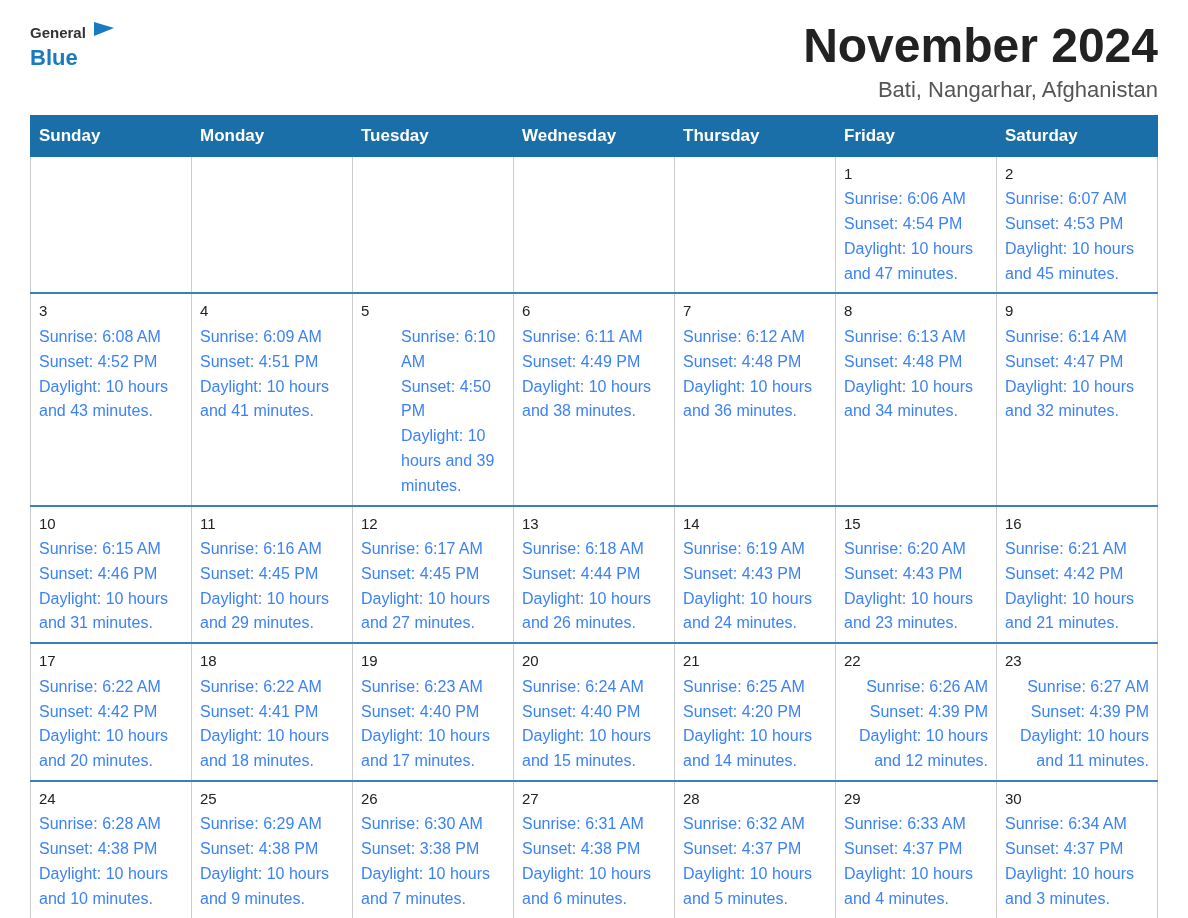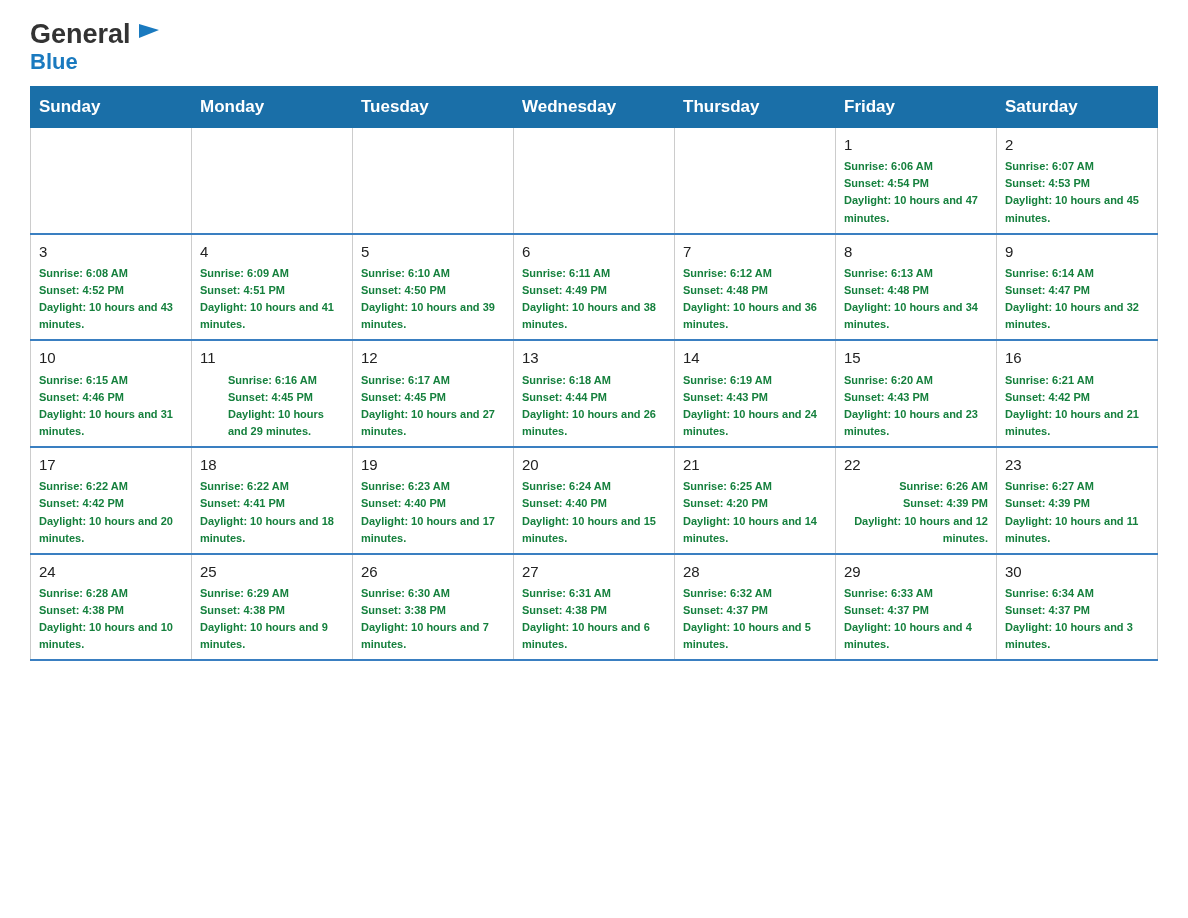--- a/index.html
+++ b/index.html
@@ -16,21 +16,21 @@
       align-items: flex-start;
       justify-content: space-between;
       margin-bottom: 10px;
     }
     .logo {
       display: flex;
       align-items: center;
       gap: 0;
     }
     .logo-text {
-      font-size: 27px;
+      font-size: 15px;
       font-weight: bold;
       color: #333;
       line-height: 1.1;
     }
     .logo-blue {
       color: #1a7abf;
       margin-top: 8px;
     }
     .logo-icon {
       width: 28px;
@@ -82,24 +82,23 @@
       color: #333;
       line-height: 1.5;
     }
     .day-num {
       font-size: 15px;
       font-weight: normal;
       color: #222;
       margin-bottom: 2px;
     }
     .day-info {
-      font-size: 11px;
-      color: #15803d;
+      font-size: 16px;
+      color: #3b82f6;
       line-height: 1.55;
-      font-weight: bold;
     }
     .empty-cell {
       background: #fff;
     }
   </style>
 </head>
 <body>
 
 <div class="header">
   <div class="logo">
@@ -108,20 +107,24 @@
         <span class="logo-text">General</span>
         <svg class="logo-icon" viewBox="0 0 28 28" xmlns="http://www.w3.org/2000/svg">
           <polygon points="4,4 24,10 4,18" fill="#1a7abf"></polygon>
         </svg>
       </div>
       <div>
         <span class="logo-text logo-blue" style="font-size:22px; font-weight:bold;">Blue</span>
       </div>
     </div>
   </div>
+  <div class="title-block">
+    <div class="calendar-title">November 2024</div>
+    <div class="calendar-subtitle">Bati, Nangarhar, Afghanistan</div>
+  </div>
 </div>
 
 <table>
   <thead>
     <tr>
     <th>Sunday</th>
         <th>Monday</th>
         <th>Tuesday</th>
         <th>Wednesday</th>
         <th>Thursday</th>
@@ -157,21 +160,21 @@
 Daylight: 10 hours and 43 minutes.</div>
         </td>
         <td>
           <div class="day-num">4</div>
           <div class="day-info" style="white-space: pre-line;">Sunrise: 6:09 AM
 Sunset: 4:51 PM
 Daylight: 10 hours and 41 minutes.</div>
         </td>
         <td>
           <div class="day-num">5</div>
-          <div class="day-info" style="white-space: pre-line;">Sunrise: 6:10 AM
+          <div class="day-info" style="white-space: pre-line; margin-left: 40px;">Sunrise: 6:10 AM
 Sunset: 4:50 PM
 Daylight: 10 hours and 39 minutes.</div>
         </td>
         <td>
           <div class="day-num">6</div>
           <div class="day-info" style="white-space: pre-line;">Sunrise: 6:11 AM
 Sunset: 4:49 PM
 Daylight: 10 hours and 38 minutes.</div>
         </td>
         <td>
@@ -195,21 +198,21 @@
       </tr>
       <tr>
         <td>
           <div class="day-num">10</div>
           <div class="day-info" style="white-space: pre-line;">Sunrise: 6:15 AM
 Sunset: 4:46 PM
 Daylight: 10 hours and 31 minutes.</div>
         </td>
         <td>
           <div class="day-num">11</div>
-          <div class="day-info" style="white-space: pre-line; margin-left: 28px;">Sunrise: 6:16 AM
+          <div class="day-info" style="white-space: pre-line;">Sunrise: 6:16 AM
 Sunset: 4:45 PM
 Daylight: 10 hours and 29 minutes.</div>
         </td>
         <td>
           <div class="day-num">12</div>
           <div class="day-info" style="white-space: pre-line;">Sunrise: 6:17 AM
 Sunset: 4:45 PM
 Daylight: 10 hours and 27 minutes.</div>
         </td>
         <td>
@@ -269,21 +272,21 @@
 Daylight: 10 hours and 14 minutes.</div>
         </td>
         <td>
           <div class="day-num">22</div>
           <div class="day-info" style="white-space: pre-line; text-align: right;">Sunrise: 6:26 AM
 Sunset: 4:39 PM
 Daylight: 10 hours and 12 minutes.</div>
         </td>
         <td>
           <div class="day-num">23</div>
-          <div class="day-info" style="white-space: pre-line;">Sunrise: 6:27 AM
+          <div class="day-info" style="white-space: pre-line; text-align: right;">Sunrise: 6:27 AM
 Sunset: 4:39 PM
 Daylight: 10 hours and 11 minutes.</div>
         </td>
       </tr>
       <tr>
         <td>
           <div class="day-num">24</div>
           <div class="day-info" style="white-space: pre-line;">Sunrise: 6:28 AM
 Sunset: 4:38 PM
 Daylight: 10 hours and 10 minutes.</div>

